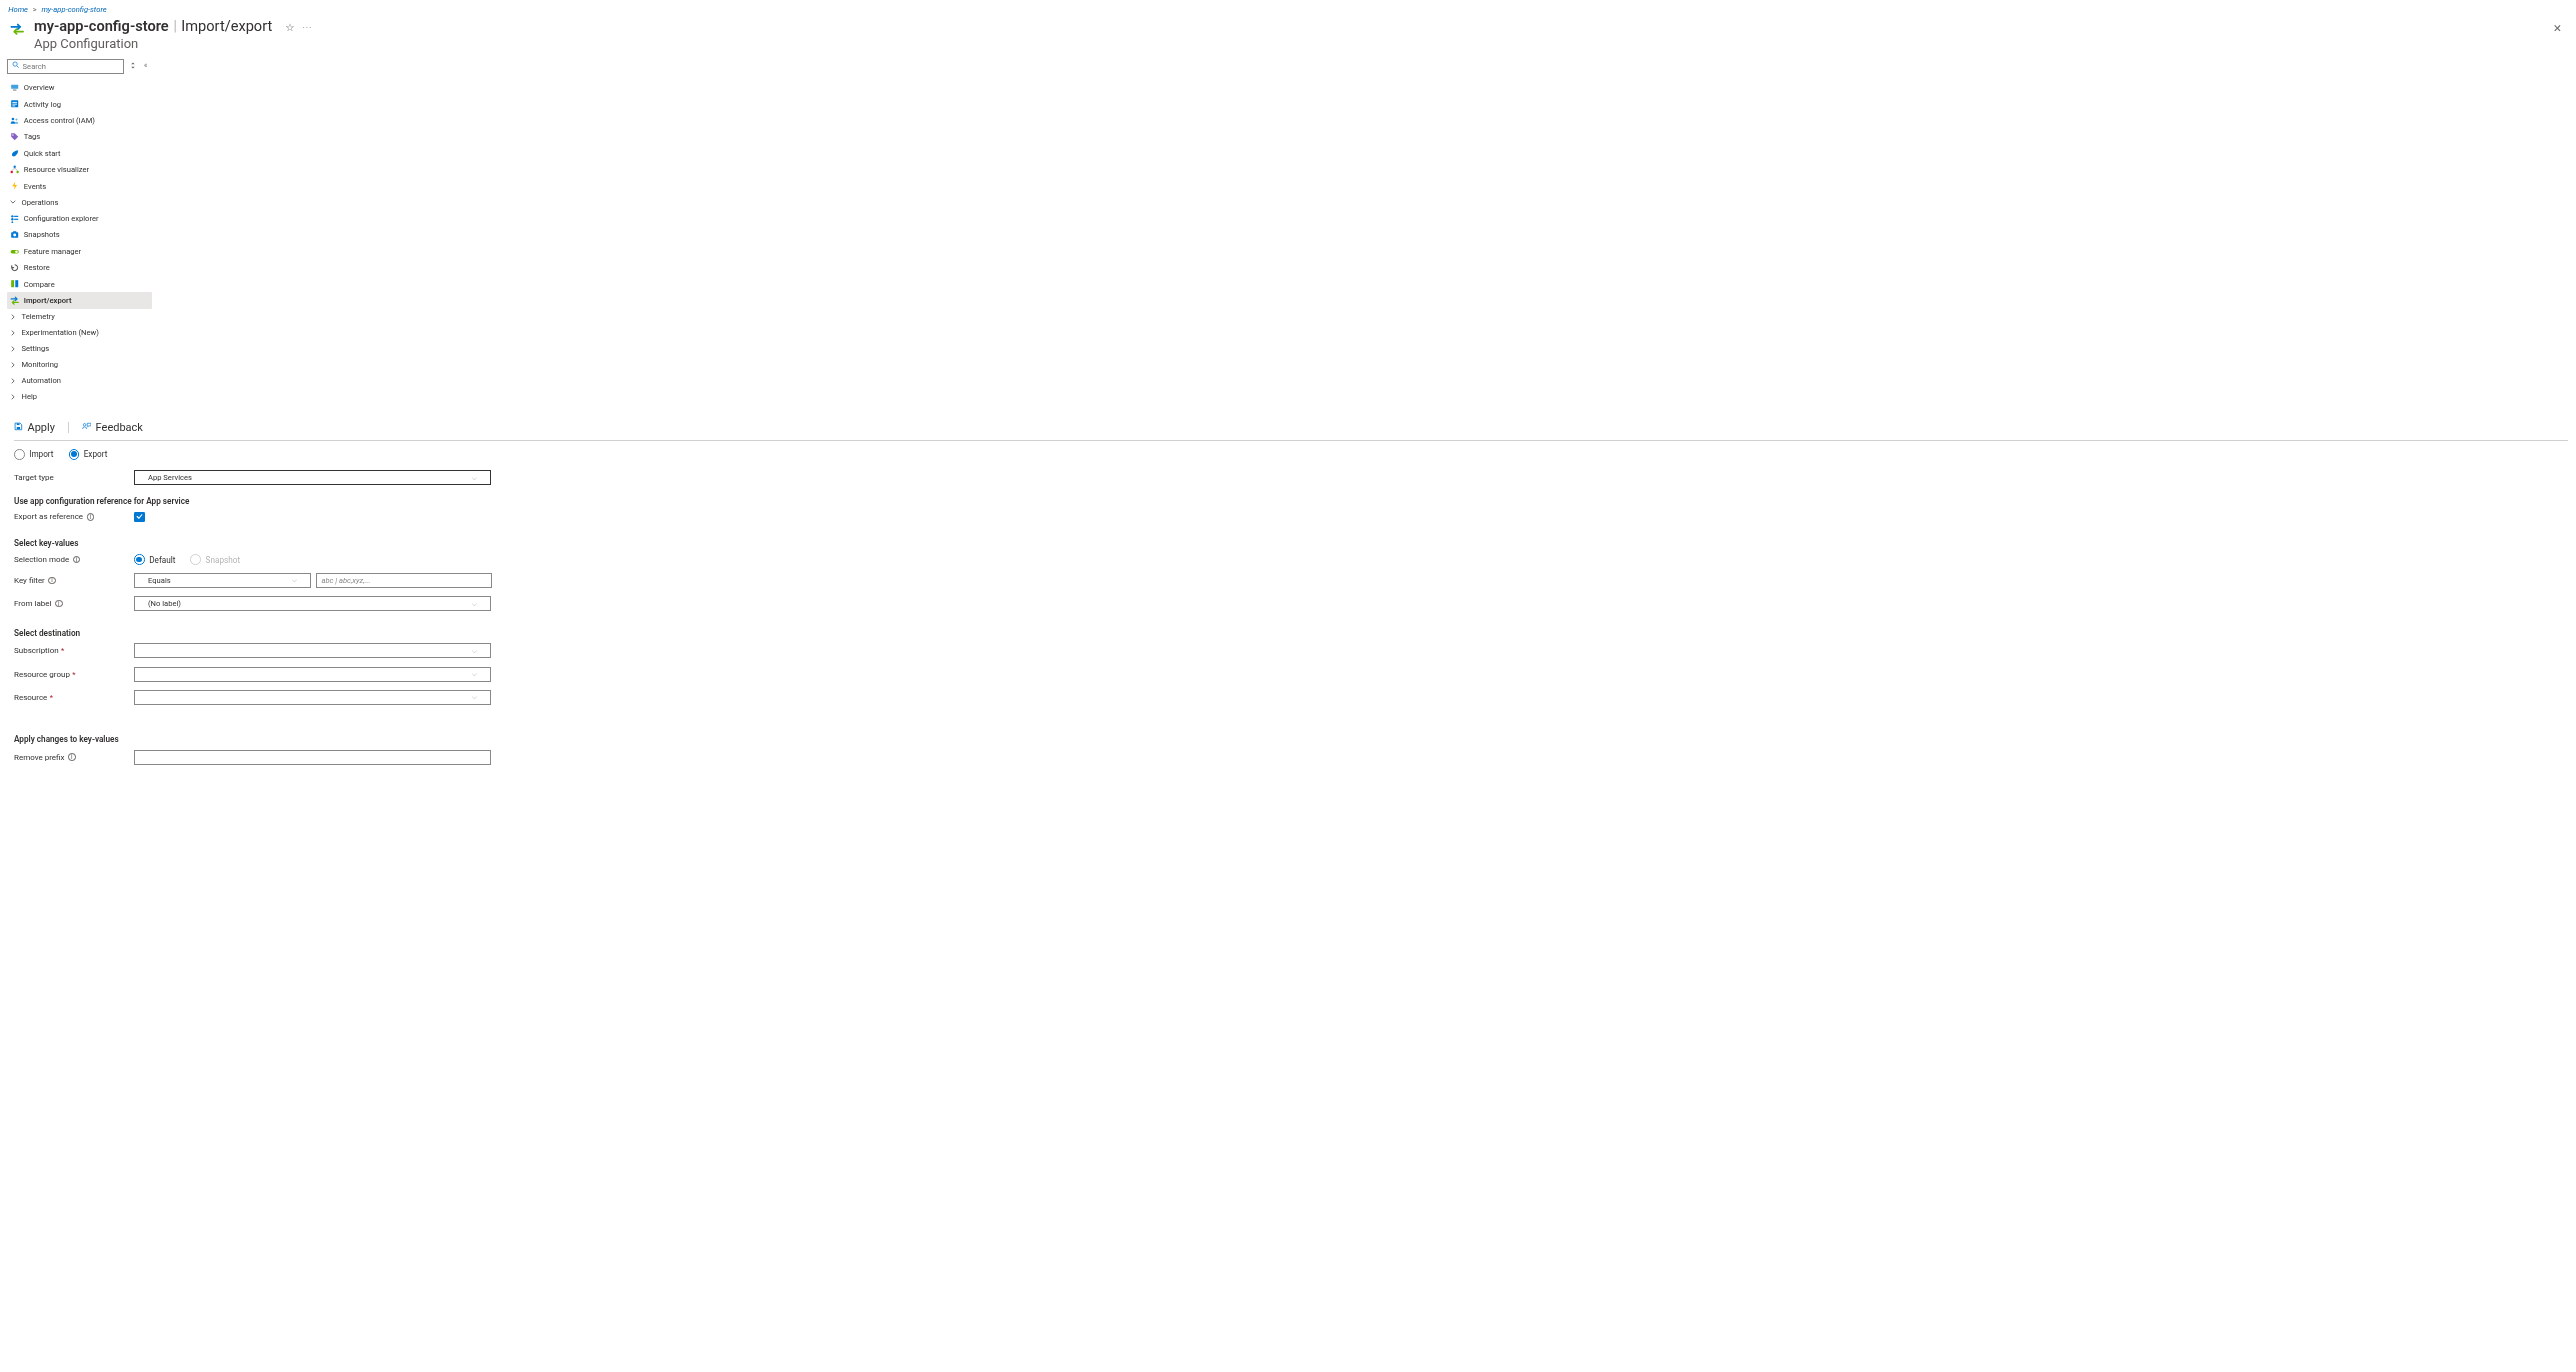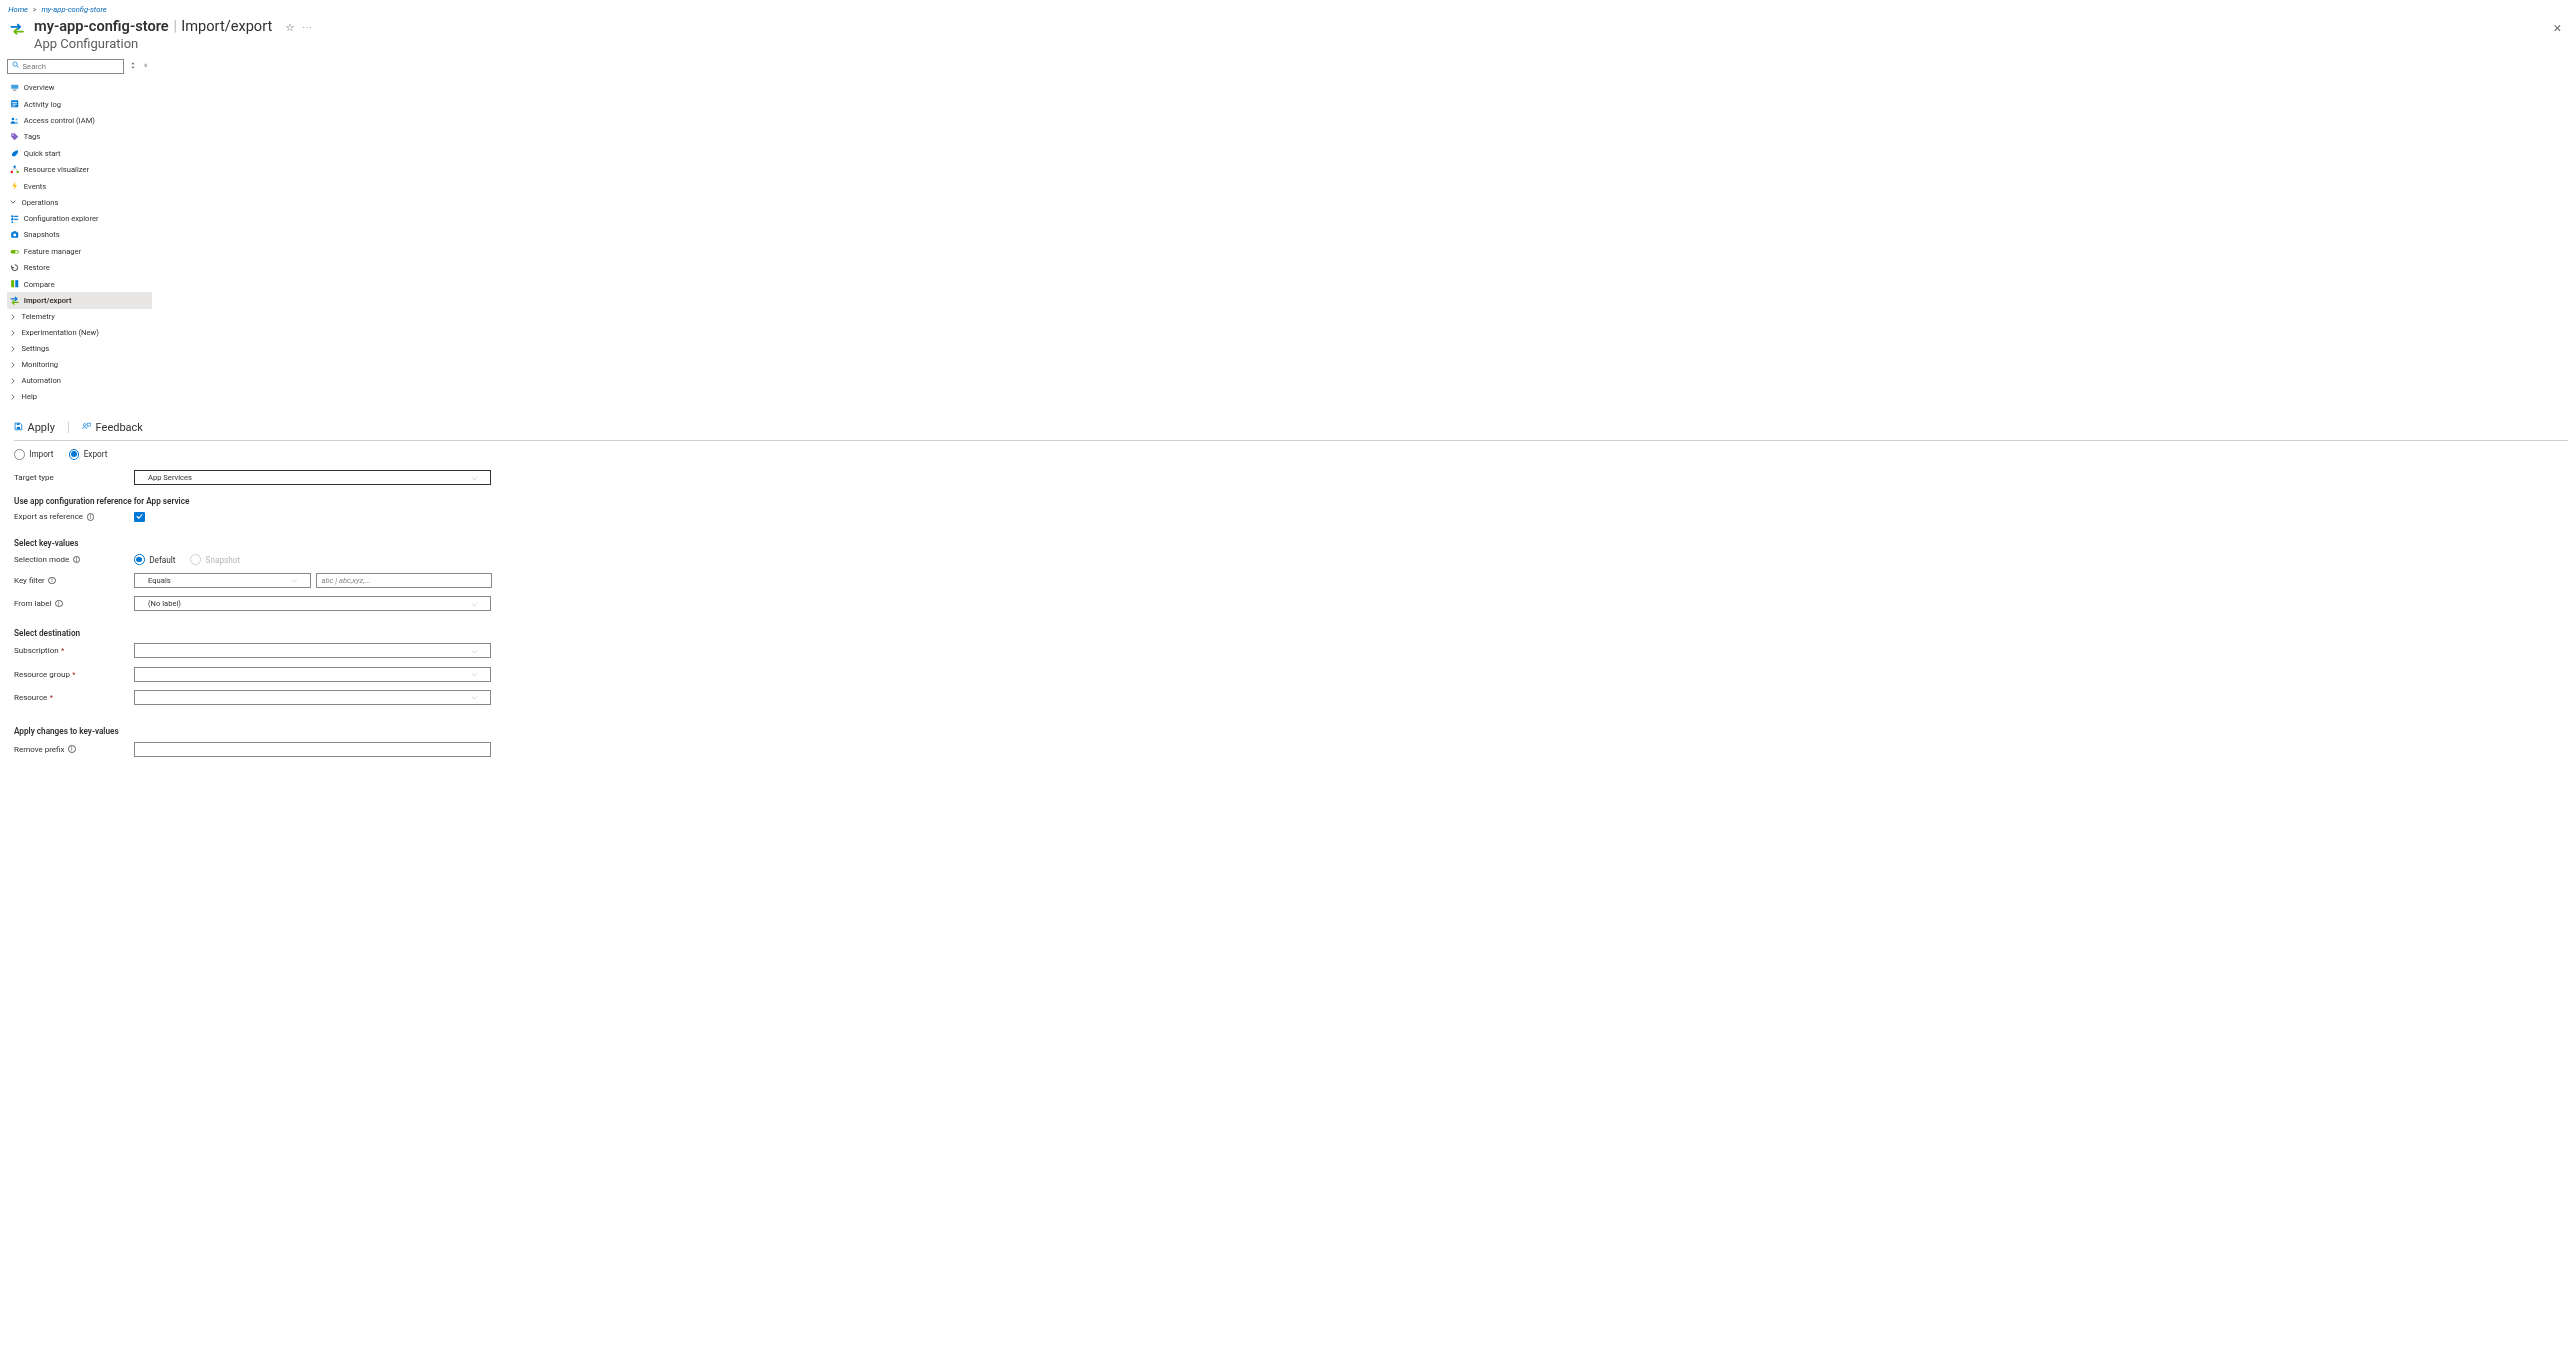--- a/index.html
+++ b/index.html
@@ -557,21 +557,21 @@
             <span class="req">*</span>
         </div>
         <div class="field">
           <div class="az-select">
             <span></span>
             <span class="chev">⌵</span>
           </div>
         </div>
       </div>
 
-      <div class="section-h" style="margin-top:21px">Apply changes to key-values</div>
+      <div class="section-h" style="margin-top:29px">Apply changes to key-values</div>
 
       <div class="form-row">
         <div class="label">
           <span>Remove prefix</span>
           <i class="info-ic">i</i>
         </div>
         <div class="field">
           <input class="az-input" type="text" style="">
         </div>
       </div>

